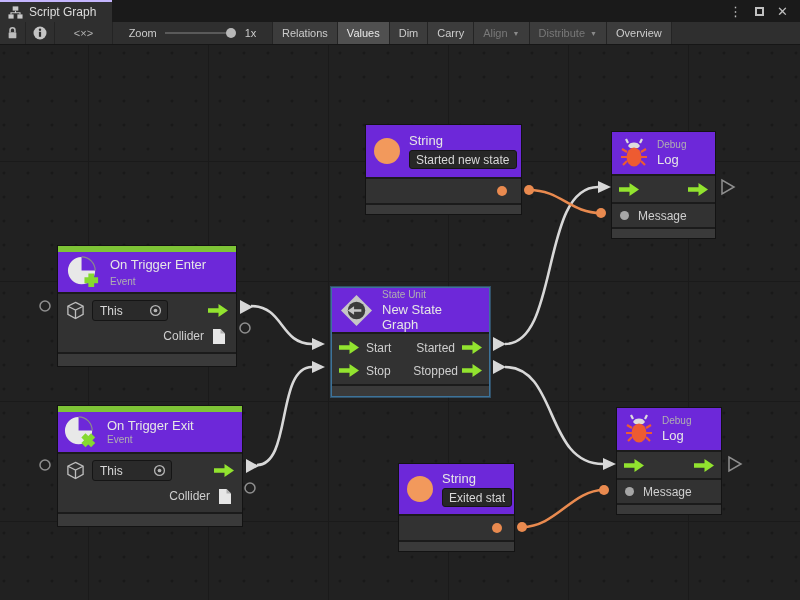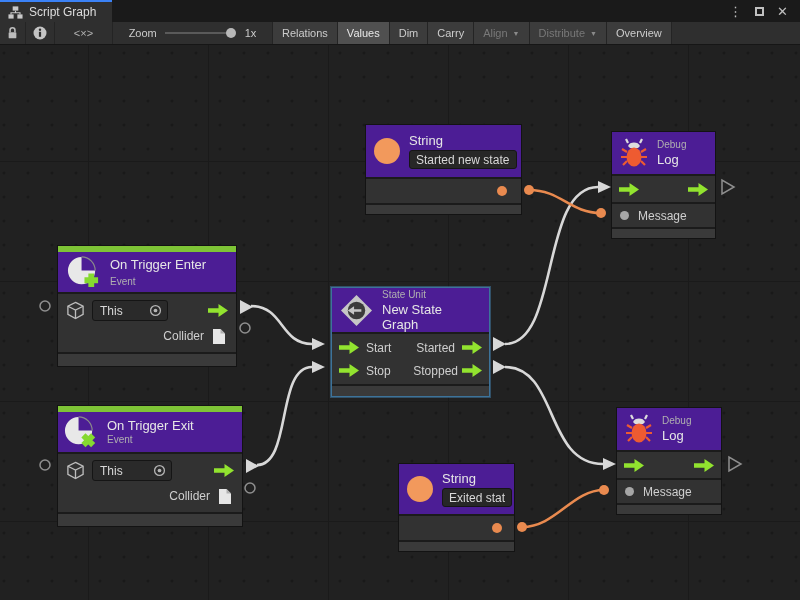--- a/index.html
+++ b/index.html
@@ -2,21 +2,21 @@
 <html><head>
 <meta charset="utf-8">
 <style>
   * { margin:0; padding:0; box-sizing:border-box; }
   html,body { width:800px; height:600px; overflow:hidden; }
   body { font-family:"Liberation Sans", sans-serif; background:#141414; }
   .window { position:relative; width:800px; height:600px; background:#212121; }
 
   
   .tabbar { height:22px; background:#1A1A1A; display:flex; align-items:stretch; }
-  .tab { width:112px; background:#2F2F2F; border-top:2px solid #3b82f6;
+  .tab { width:112px; background:#2F2F2F; border-top:2px solid #c4b5fd;
          display:flex; align-items:center; gap:6px; padding:0 8px;
          color:#DDDDDD; font-size:12px; }
   .win-controls { margin-left:auto; display:flex; align-items:center; gap:13px;
                   padding-right:12px; color:#C0C0C0; font-size:13px; }
   .maxbox { width:9px; height:9px; border:2px solid #C0C0C0; display:inline-block; }
 
   
   .toolbar { height:23px; background:#2F2F2F; display:flex; align-items:stretch;
              border-bottom:1px solid #161616; font-size:11px; color:#CCCCCC; overflow:hidden; }
   .tcell { display:flex; align-items:center; justify-content:center;
@@ -38,21 +38,21 @@
       radial-gradient(circle,#191919 1.3px, transparent 1.7px);
     background-size:120px 120px,120px 120px,24px 24px;
     background-position:0 116px, 88px 0, 16px 20px; }
 
   .wires { position:absolute; inset:0; z-index:1; pointer-events:none; }
 
   
   .node { position:absolute; z-index:2; background:#1B1B1B;
           border:1px solid #131313; display:flex; flex-direction:column; gap:2px; }
   .node.selected { border-color:#3D739A; box-shadow:0 0 0 1px rgba(72,140,190,.45); }
-  .sec-h { background:#4c1d95; }
+  .sec-h { background:#6d28d9; }
   .sec-b { background:#323232; }
   .sec-f { background:#3A3A3A; }
   .strip { height:6px; background:#7EC436; }
   .hdr { display:flex; align-items:center; gap:9px; padding:6px 10px 6px 8px; }
   .t-main { font-size:13px; color:#E6E6E6; line-height:15px; }
   .t-sub  { font-size:10px; color:#B0B0B0; line-height:12px; }
   .plabel { font-size:12px; color:#CFCFCF; }
   .row { display:flex; align-items:center; }
 
   .valfield { background:#272727; border:1px solid #161616; border-radius:3px;

